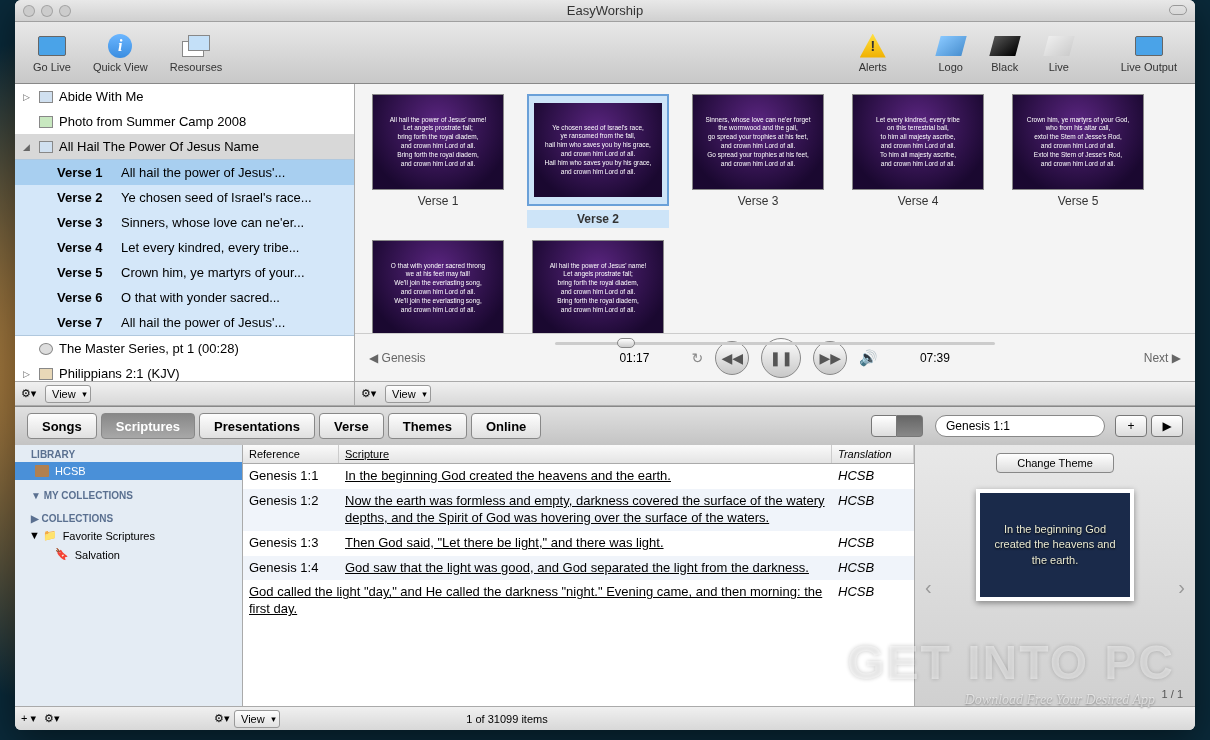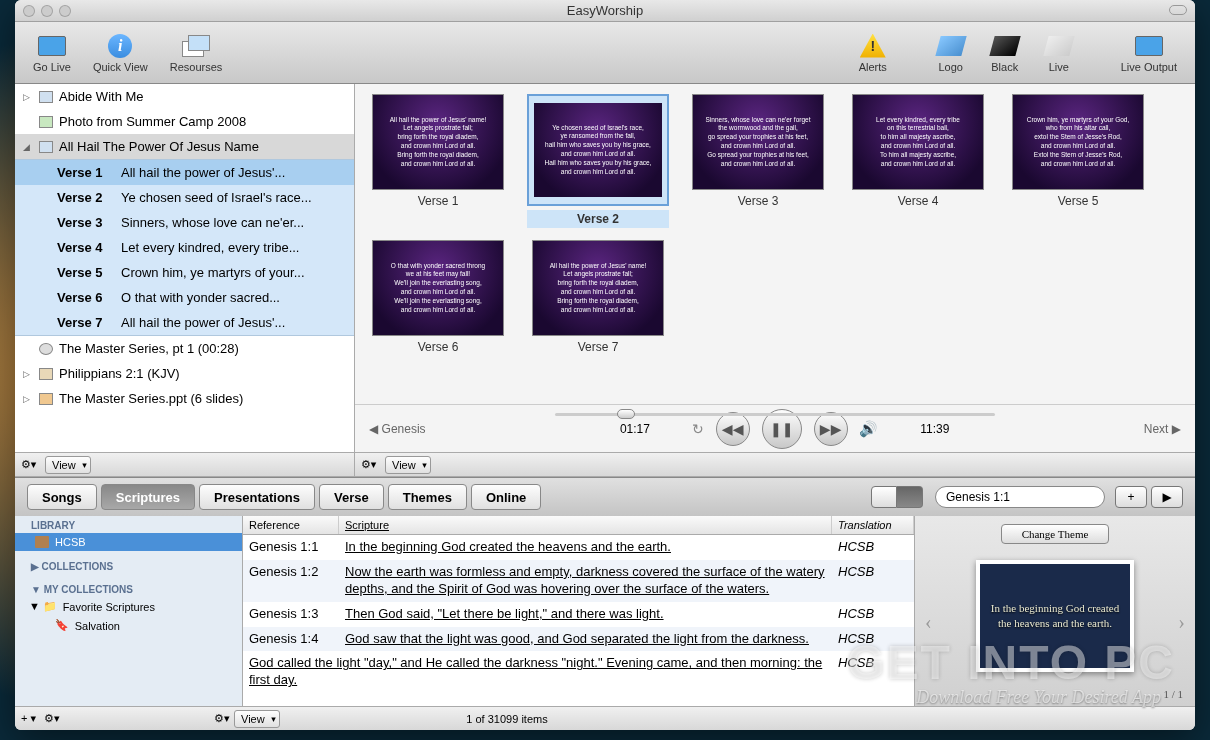--- a/index.html
+++ b/index.html
@@ -56,21 +56,21 @@
   .slide-item.sel .slide-label { font-weight:bold; background:#cde4f8; width:142px;text-align:center;padding:2px 0;}
 
   .transport { height:48px; border-top:1px solid #ccc; display:flex; align-items:center; padding:0 14px; gap:12px; font-size:12px; position:relative;}
   .transport .prev-next { color:#666; cursor:pointer;}
   .progress { position:absolute; left:200px; right:200px; top:4px; height:10px;}
   .progress-track { position:absolute; left:0;right:0;top:4px;height:3px;background:#ccc;border-radius:2px;}
   .progress-thumb { position:absolute; left:14%; top:0; width:18px;height:10px;background:linear-gradient(#fff,#ccc);border:1px solid #888;border-radius:5px;}
   .media-btn { width:34px;height:34px;border-radius:50%;background:linear-gradient(#fdfdfd,#c8c8c8);border:1px solid #888;display:flex;align-items:center;justify-content:center;font-size:14px;color:#555;cursor:pointer;}
   .media-btn.big{width:40px;height:40px;}
 
-  .lib-section { height:253px; display:flex; flex-direction:column; border-top:1px solid #888;}
+  .lib-section { height:324px; display:flex; flex-direction:column; border-top:1px solid #888;}
   .tabs-row { height:38px; background:linear-gradient(#e0e0e0,#c4c4c4); display:flex; align-items:center; padding:0 12px; gap:4px;}
   .tab { height:26px; padding:0 14px; background:linear-gradient(#fdfdfd,#e0e0e0); border:1px solid #888; border-radius:4px; display:flex; align-items:center; font-size:13px; font-weight:bold; cursor:pointer;}
   .tab.active { background:linear-gradient(#888,#a8a8a8); color:#fff;}
   .segmented { margin-left:auto; display:flex; }
   .seg { width:26px; height:22px; border:1px solid #777; background:linear-gradient(#fff,#ddd);cursor:pointer;}
   .seg:first-child{border-radius:4px 0 0 4px;}
   .seg:last-child{border-radius:0 4px 4px 0;border-left:0; background:linear-gradient(#666,#888);}
   .search-fld { width:170px; height:22px; border:1px solid #888; border-radius:11px; padding:0 10px; font-size:12px; background:#fff;}
   .sq-btn { width:32px; height:22px; border:1px solid #777; border-radius:4px; background:linear-gradient(#fff,#ddd); display:flex;align-items:center;justify-content:center;font-size:12px;cursor:pointer;}
 
@@ -84,30 +84,30 @@
   .lib-table-wrap { flex:1; display:flex; min-width:0;}
   .lib-table { flex:1; background:#fff; overflow:auto; border-right:1px solid #aaa;}
   .lt-head { display:flex; background:linear-gradient(#fafafa,#e4e4e4); border-bottom:1px solid #aaa; position:sticky; top:0; font-size:11px;}
   .lt-head > div { padding:3px 6px; border-right:1px solid #ccc;}
   .lt-col-ref{width:96px;} .lt-col-scr{flex:1;text-decoration:underline;} .lt-col-tr{width:82px;font-style:italic;}
   .lt-row { display:flex; font-size:13px; border-bottom:0;}
   .lt-row:nth-child(even){background:#f0f4fa;}
   .lt-row > div { padding:4px 6px;}
   .lt-row .lt-col-scr { line-height:1.3;}
 
-  .lib-preview { width:280px; background:linear-gradient(#e8e8e8,#d0d0d0); display:flex; flex-direction:column; align-items:center; padding:8px; position:relative;font-family:Liberation Serif, serif;}
+  .lib-preview { width:280px; background:linear-gradient(#e8e8e8,#d0d0d0); display:flex; flex-direction:column; align-items:center; padding:8px; position:relative;}
   .change-theme { background:linear-gradient(#fff,#ddd); border:1px solid #888; border-radius:4px; padding:3px 20px; font-size:11px;cursor:pointer;}
   .preview-card { margin-top:16px; width:158px; height:112px; background:#1a2a4a; border:4px solid #fff; box-shadow:0 2px 6px rgba(0,0,0,.4); display:flex;align-items:center;justify-content:center;padding:10px;}
   .preview-card-text{color:#e8e8d0;font-size:11px;text-align:center;line-height:1.4;text-shadow:0 1px 2px #000;}
   .lib-prev-arrow{position:absolute;top:50%;font-size:20px;color:#999;cursor:pointer;}
   .pg-ind{position:absolute;right:12px;bottom:6px;font-size:11px;color:#555;}
 
   .lib-footer { height:24px; background:linear-gradient(#f0f0f0,#d8d8d8); border-top:1px solid #aaa; display:flex; align-items:center; padding:0 6px; font-size:11px;}
   .watermark { position:absolute; right:20px; bottom:40px; font-size:48px; font-weight:bold; color:rgba(255,255,255,.45); letter-spacing:2px; pointer-events:none; font-family:Arial; text-shadow:0 0 4px rgba(0,0,0,.2);}
-  .watermark2 { position:absolute; right:34px; bottom:22px; font-size:18px; font-style:italic; color:rgba(255,255,255,.6); font-family:Georgia,serif;pointer-events:none;text-shadow:0 1px 2px rgba(0,0,0,.4);}
+  .watermark2 { position:absolute; right:40px; bottom:22px; font-size:14px; font-style:italic; color:rgba(255,255,255,.6); font-family:Georgia,serif;pointer-events:none;text-shadow:0 1px 2px rgba(0,0,0,.4);}
 </style>
 </head>
 <body>
 
 <div class="desktop-bg"></div>
 
 <div class="window">
 
   <div class="titlebar">
     <div class="traffic">
@@ -309,21 +309,21 @@
           <div class="progress-track"></div>
           <div class="progress-thumb"></div>
         </div>
         <div style="flex:1"></div>
         <span style="margin-right:30px">01:17</span>
         <span style="font-size:14px;color:#888;cursor:pointer">↻</span>
         <div class="media-btn">◀◀</div>
         <div class="media-btn big">❚❚</div>
         <div class="media-btn">▶▶</div>
         <span style="font-size:15px;color:#888;cursor:pointer">🔊</span>
-        <span style="margin-left:30px">11:39</span>
+        <span style="margin-left:30px">07:39</span>
         <div style="flex:1"></div>
         <span class="prev-next"><span>Next</span> ▶</span>
       </div>
       <div class="panel-footer">
         <div class="gear-btn">⚙︎▾</div>
         <div class="mini-select">
             <span>View</span>
           </div>
       </div>
     </div>
@@ -348,22 +348,22 @@
       <div class="sq-btn">▶</div>
     </div>
 
     <div class="lib-body">
       <div class="lib-nav">
         <div class="lib-nav-hdr">LIBRARY</div>
         <div class="lib-nav-item sel">
           <div class="book-icon"></div>
           <span>HCSB</span>
         </div>
+        <div class="lib-nav-hdr" style="margin-top:6px">▼ <span>MY COLLECTIONS</span></div>
         <div class="lib-nav-hdr" style="margin-top:6px">▶ <span>COLLECTIONS</span></div>
-        <div class="lib-nav-hdr" style="margin-top:6px">▼ <span>MY COLLECTIONS</span></div>
         <div class="lib-nav-item" style="padding-left:14px">▼ 📁 <span>Favorite Scriptures</span></div>
         <div class="lib-nav-item" style="padding-left:40px">🔖 <span>Salvation</span></div>
       </div>
 
       <div class="lib-table-wrap">
         <div class="lib-table">
           <div class="lt-head">
             <div class="lt-col-ref">Reference</div>
             <div class="lt-col-scr">Scripture</div>
             <div class="lt-col-tr">Translation</div>

